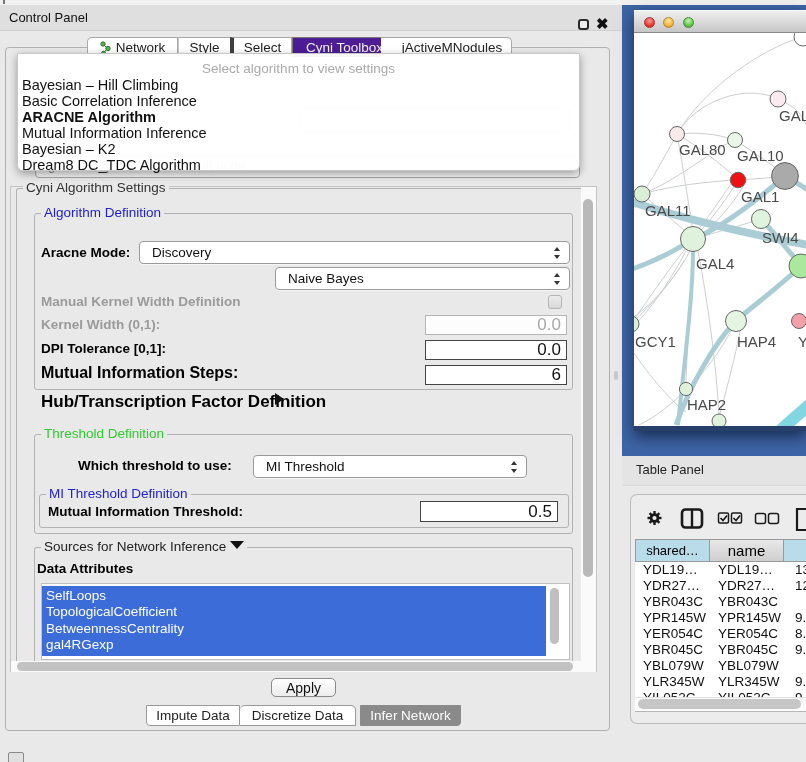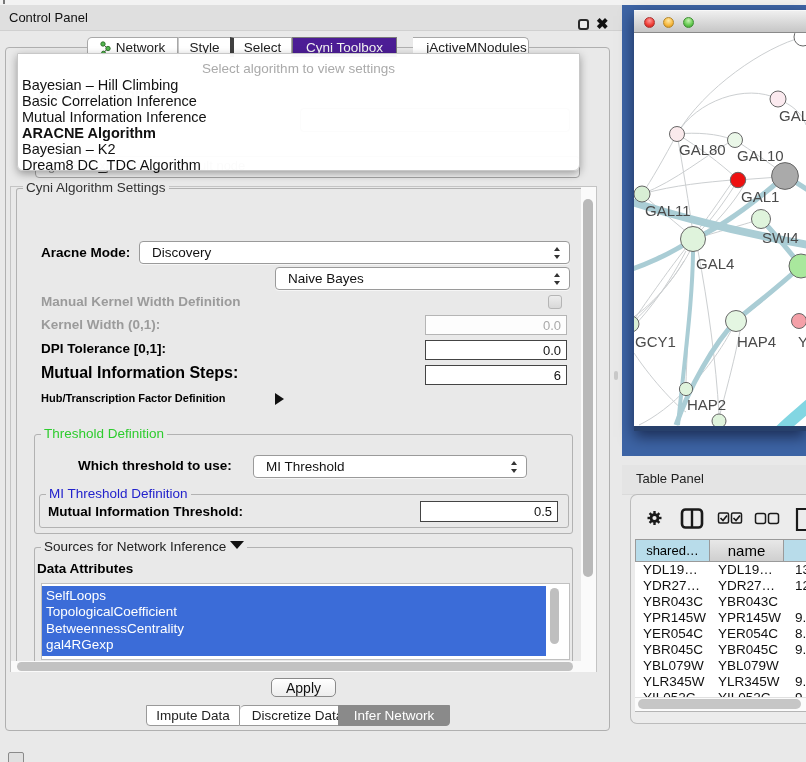--- a/index.html
+++ b/index.html
@@ -4,21 +4,21 @@
 <style>
 * { margin:0; padding:0; box-sizing:border-box; }
 html,body { width:806px; height:762px; overflow:hidden; }
 body { font-family:"Liberation Sans", sans-serif; background:#e9e9e9; position:relative; }
 .abs { position:absolute; }
 .b { font-weight:bold; }
 .combo { position:absolute; background:#fff; border:1px solid #9a9a9a; border-radius:4px; font-size:13.5px; color:#111; display:flex; align-items:center; padding-left:12px; box-shadow:0 1px 0 rgba(255,255,255,.6); }
 .stepper { position:absolute; right:7px; top:50%; transform:translateY(-50%); width:9px; height:14px; }
 .stepper:before { content:""; position:absolute; left:1px; top:1px; border-left:3.5px solid transparent; border-right:3.5px solid transparent; border-bottom:4.5px solid #333; }
 .stepper:after { content:""; position:absolute; left:1px; bottom:1px; border-left:3.5px solid transparent; border-right:3.5px solid transparent; border-top:4.5px solid #333; }
-.field { position:absolute; background:#fff; font-size:13px; text-align:right; padding-right:5px; display:flex; align-items:center; justify-content:flex-end; }
+.field { position:absolute; background:#fff; font-size:17px; text-align:right; padding-right:5px; display:flex; align-items:center; justify-content:flex-end; }
 .grp { position:absolute; border:1px solid #b2b2b2; border-radius:3px; }
 .grptitle { position:absolute; top:-9px; left:6px; background:#e9e9e9; padding:0 3px; font-size:13.5px; }
 .tab { position:absolute; top:0; height:100%; background:#fff; border:1px solid #a8a8a8; border-bottom:none; border-radius:5px 5px 0 0; display:flex; align-items:center; justify-content:center; font-size:13.5px; color:#222; }
 </style>
 </head>
 <body>
 
 <div class="abs" style="left:0; top:0; width:622px; height:762px; background:#e9e9e9;">
 
   <div class="abs" style="left:0; top:0; width:622px; height:5px; background:#f2f2f2;"></div>
@@ -39,48 +39,51 @@
         <line x1="7.5" y1="7.5" x2="3.5" y2="12" stroke="#555" stroke-width="1"></line>
         <circle cx="3" cy="3" r="2.2" fill="#52b64e" stroke="#2c6e28" stroke-width="0.9"></circle>
         <circle cx="8" cy="7.5" r="2.2" fill="#52b64e" stroke="#2c6e28" stroke-width="0.9"></circle>
         <circle cx="3.5" cy="12" r="1.9" fill="#52b64e" stroke="#2c6e28" stroke-width="0.9"></circle>
       </svg>
       Network
     </div>
     <div class="tab" style="left:91px; width:52px; border-left:1px solid #c9c9c9; border-right:none; border-radius:0;">Style</div>
     <div class="tab" style="left:143px; width:62px; border-left:4px solid #404040; border-radius:0;">Select</div>
     <div class="tab" style="left:205px; width:105px; background:#4c1d95; color:#f2f2f2; border-color:#7a7a7a; border-radius:0;">Cyni Toolbox</div>
-    <div class="tab" style="left:326px; width:116px; border-left:none; border-radius:0 5px 0 0;padding-left:12px;">jActiveMNodules</div>
+    <div class="tab" style="left:294px; width:131px; border-left:none; border-radius:0 5px 0 0;padding-left:12px;">jActiveMNodules</div>
   </div>
 
   <div class="abs" style="left:10px; top:186px; width:587px; height:486px; border:1px solid #c4c4c4; background:#e9e9e9;"></div>
 
   <div class="grp" style="left:16px; top:188px; width:569px; height:484px; border-bottom:none;">
     <div class="grptitle" style="color:#333;">Cyni Algorithm Settings</div>
   </div>
 
+  <div class="grp" style="left:34px; top:213px; width:539px; height:177px;">
+    <div class="grptitle" style="color:#2222cc;">Algorithm Definition</div>
+  </div>
 
   <div class="abs b" style="left:41px; top:245px; font-size:13.5px;">Aracne Mode:</div>
   <div class="combo" style="left:139px; top:241px; width:431px; height:23px;">Discovery<span class="stepper"></span></div>
 
   <div class="combo" style="left:275px; top:267px; width:295px; height:23px;">Naive Bayes<span class="stepper"></span></div>
 
   <div class="abs b" style="left:41px; top:294px; font-size:13.5px; color:#9b9b9b;">Manual Kernel Width Definition</div>
   <div class="abs" style="left:548px; top:295px; width:14px; height:14px; border:1px solid #b5b5b5; border-radius:3px; background:linear-gradient(#ededed,#d8d8d8);"></div>
 
   <div class="abs b" style="left:41px; top:317px; font-size:13.5px; color:#9b9b9b;">Kernel Width (0,1):</div>
   <div class="field" style="left:425px; top:315px; width:142px; height:20px; border:1px solid #b5b5b5; color:#a9a9a9; background:#fdfdfd;">0.0</div>
 
   <div class="abs b" style="left:41px; top:341px; font-size:13.5px;">DPI Tolerance [0,1]:</div>
   <div class="field" style="left:425px; top:340px; width:142px; height:20px; border:1px solid #444; color:#111;">0.0</div>
 
   <div class="abs b" style="left:41px; top:364px; font-size:16px;">Mutual Information Steps:</div>
   <div class="field" style="left:425px; top:365px; width:142px; height:20px; border:1px solid #444; color:#111;">6</div>
 
-  <div class="abs b" style="left:41px; top:392px; font-size:11px;">Hub/Transcription Factor Definition</div>
+  <div class="abs b" style="left:41px; top:392px; font-size:17px;">Hub/Transcription Factor Definition</div>
   <div class="abs" style="left:275px; top:393px; width:0; height:0; border-top:6px solid transparent; border-bottom:6px solid transparent; border-left:9px solid #111;"></div>
 
   <div class="grp" style="left:34px; top:434px; width:539px; height:100px;">
     <div class="grptitle" style="color:#2ecc2e;text-align:right;">Threshold Definition</div>
   </div>
 
   <div class="abs b" style="left:78px; top:458px; font-size:13.5px;">Which threshold to use:</div>
   <div class="combo" style="left:253px; top:455px; width:274px; height:23px;">MI Threshold<span class="stepper"></span></div>
 
   <div class="grp" style="left:39px; top:494px; width:530px; height:34px;">
@@ -103,40 +106,40 @@
   <div class="abs" style="left:17px; top:662px; width:556px; height:9px; background:#c2c2c2; border-radius:5px;"></div>
 
   <div class="abs" style="left:581px; top:187px; width:15px; height:484px; background:#fafafa;"></div>
   <div class="abs" style="left:583px; top:199px; width:10px; height:378px; background:#b9b9b9; border-radius:6px;"></div>
 
   <div class="abs" style="left:271px; top:678px; width:65px; height:19px; background:linear-gradient(#ffffff,#ededed); border:1px solid #8a8a8a; border-radius:5px; display:flex; align-items:center; justify-content:center; font-size:14px; color:#111;">Apply</div>
 
   <div class="abs" style="left:146px; top:705px; width:322px; height:21px;text-align:right;">
     <div class="tab" style="left:0; width:94px; border-radius:0 0 0 4px; border:1px solid #999;">Impute Data</div>
     <div class="tab" style="left:94px; width:116px; border:1px solid #999; border-left:none;">Discretize Data</div>
-    <div class="tab" style="left:192px; width:112px; background:#8a8a8a; color:#fff; border:1px solid #8a8a8a; border-radius:0 0 4px 0;">Infer Network</div>
+    <div class="tab" style="left:214px; width:101px; background:#8a8a8a; color:#fff; border:1px solid #8a8a8a; border-radius:0 0 4px 0;">Infer Network</div>
   </div>
 
   <div class="abs" style="left:8px; top:752px; width:16px; height:12px; background:#e0e0e0; border:1px solid #8a8a8a; border-radius:2px;"></div>
 </div>
 
 <div class="abs" style="left:35px; top:156px; width:545px; height:22px; background:#f4f4f4; border:1px solid #a5a5a5; border-radius:4px;"></div>
 
 <div class="abs b" style="left:38px; top:86px; font-size:14px; color:#8a8a8a;">Inference Algorithm</div>
 <div class="abs" style="left:300px; top:108px; width:270px; height:24px; border:1px solid #9a9a9a; border-radius:4px; background:#fff;"></div>
 <div class="abs b" style="left:38px; top:138px; font-size:14px; color:#8a8a8a;">Data</div>
 <div class="abs" style="left:48px; top:158px; font-size:13px; color:#8a8a8a;">gal4RGexp based on default node</div>
 
 <div class="abs" style="left:17px; top:53px; width:563px; height:118px; background:rgba(255,255,255,0.965); border:1px solid #c8c8c8; border-radius:0 0 6px 6px; box-shadow:0 3px 8px rgba(0,0,0,0.35);">
   <div class="abs" style="left:0; top:7px; width:100%; text-align:center; font-size:13.5px; color:#aaaaaa;">Select algorithm to view settings</div>
   <div class="abs" style="left:4px; top:20px; font-size:14.5px; color:#111; line-height:16px;">
     <div style="height:16px; padding-top:3px;">Bayesian – Hill Climbing</div>
     <div style="height:16px; padding-top:3px;">Basic Correlation Inference</div>
+    <div style="height:16px; padding-top:3px; font-weight:bold;">ARACNE Algorithm</div>
     <div style="height:16px; padding-top:3px;">Mutual Information Inference</div>
-    <div style="height:16px; padding-top:3px; font-weight:bold;">ARACNE Algorithm</div>
     <div style="height:16px; padding-top:3px;">Bayesian – K2</div>
     <div style="height:16px; padding-top:3px;">Dream8 DC_TDC Algorithm</div>
   </div>
 </div>
 
 <div class="abs" style="left:622px; top:0; width:184px; height:762px; background:#3d64a5;">
   <div class="abs" style="left:0; top:0; width:184px; height:5px; background:#f0f0f0;"></div>
 </div>
 
 <div class="abs" style="left:634px; top:10px; width:172px; height:421px; box-shadow:0 6px 14px rgba(0,0,20,0.55);">
@@ -214,21 +217,21 @@
         <text x="103" y="314">HAP4</text>
         <text x="164" y="314">Y</text>
         <text x="53" y="377">HAP2</text>
       </g>
     </svg>
   </div>
   <div class="abs" style="left:0; top:416px; width:172px; height:5px; background:#27406b;"></div>
 </div>
 
 <div class="abs" style="left:622px; top:456px; width:184px; height:306px; background:#e9e9e9;">
-  <div class="abs" style="left:0; top:0; width:184px; height:30px; background:#e4e4e4; border-bottom:1px solid #dadada;margin-top:9px;">
+  <div class="abs" style="left:0; top:0; width:184px; height:30px; background:#e4e4e4; border-bottom:1px solid #dadada;">
     <div class="abs" style="left:14px; top:6px; font-size:13px; color:#222;">Table Panel</div>
   </div>
 
   <div class="abs" style="left:8px; top:38px; width:180px; height:230px; background:#ececec; border:1px solid #bcbcbc; border-radius:7px 0 0 7px; border-right:none;"></div>
 
   <div class="abs" style="left:24px; top:52px; width:160px; height:24px;">
     <svg width="160" height="24" viewBox="0 0 160 24">
 
       <g fill="#1a1a1a">
         <circle cx="8.5" cy="10" r="4.8"></circle>

